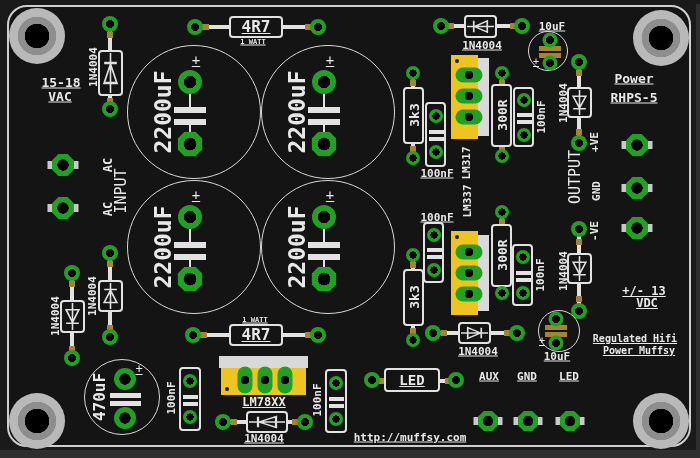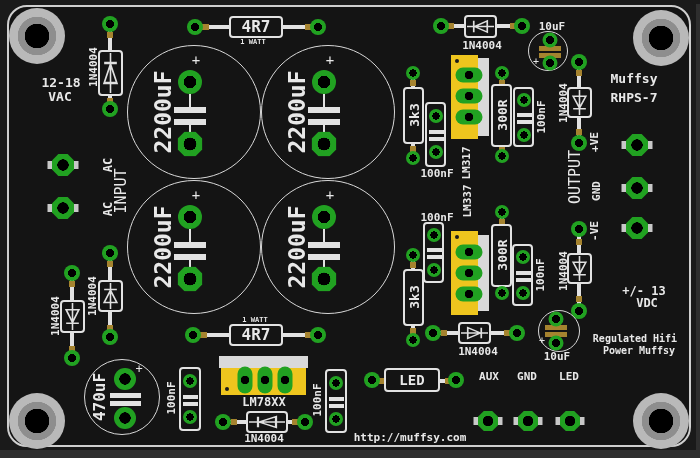--- a/index.html
+++ b/index.html
@@ -3,21 +3,21 @@
 <meta charset="utf-8">
 <style>
   html,body{margin:0;padding:0;background:#101010;}
   #stage{position:relative;width:700px;height:458px;background:#1a1a1a;overflow:hidden;
          font-family:"DejaVu Sans Mono",monospace;}
   .edgeb{position:absolute;left:0;bottom:0;width:700px;height:8px;background:#2e2e2e;}
   .edger{position:absolute;right:0;top:4px;width:4px;height:454px;background:#2e2e2e;}
   #outline{position:absolute;left:7px;top:5px;width:684px;height:442px;
            border:2px solid #cfcfcf;border-radius:20px;background:var(--soldermask);box-sizing:border-box;}
   .ht,.vt{position:absolute;white-space:nowrap;color:var(--silkscreen);font-weight:700;line-height:1;}
-  .ht{transform:translate(-50%,-50%);}
+  .ht{transform:translate(-50%,-50%);text-decoration:underline;}
   .vt{transform:translate(-50%,-50%) rotate(-90deg);}
   .thin{font-weight:400;}
   .pad{position:absolute;transform:translate(-50%,-50%);border-radius:50%;
        background:radial-gradient(circle,#000 0 36%,var(--pad_green) 37%);}
   .oct{border-radius:0;clip-path:polygon(29% 0,71% 0,100% 29%,100% 71%,71% 100%,29% 100%,0 71%,0 29%);}
   .tick{position:absolute;width:5px;height:8px;background:#c8c8c8;transform:translate(-50%,-50%);}
   .body{position:absolute;border:2px solid var(--lead_silver);background:var(--soldermask);
         border-radius:4px;box-sizing:border-box;}
   .circ{position:absolute;transform:translate(-50%,-50%);border:1.5px solid #d8d8d8;
         border-radius:50%;box-sizing:border-box;}
@@ -44,24 +44,24 @@
   <div class="edger"></div>
   <div id="outline"></div>
 
   
   <div class="mnt" style="left:37px;top:36px"></div>
   <div class="mnt" style="left:661px;top:38px"></div>
   <div class="mnt" style="left:37px;top:421px"></div>
   <div class="mnt" style="left:661px;top:421px"></div>
 
   
-  <div class="ht" style="left:61px;top:82px;font-size:13px">12-18</div>
+  <div class="ht" style="left:61px;top:82px;font-size:13px">15-18</div>
   <div class="ht" style="left:60px;top:96px;font-size:13px">VAC</div>
-  <div class="ht" style="left:634px;top:78px;font-size:13px">Muffsy</div>
-  <div class="ht" style="left:634px;top:97px;font-size:13px">RHPS-7</div>
+  <div class="ht" style="left:634px;top:78px;font-size:13px">Power</div>
+  <div class="ht" style="left:634px;top:97px;font-size:13px">RHPS-5</div>
   <div class="ht" style="left:644px;top:291px;font-size:12px">+/- 13</div>
   <div class="ht" style="left:647px;top:303px;font-size:12px">VDC</div>
   <div class="ht" style="left:635px;top:339px;font-size:10px">Regulated Hifi</div>
   <div class="ht" style="left:639px;top:351px;font-size:10px">Power Muffsy</div>
   <div class="ht" style="left:410px;top:437px;font-size:11px">http://muffsy.com</div>
 
   
   <span>
     <span class="tick" style="left:50px;top:165px"></span>
     <span class="tick" style="left:76px;top:165px"></span>

